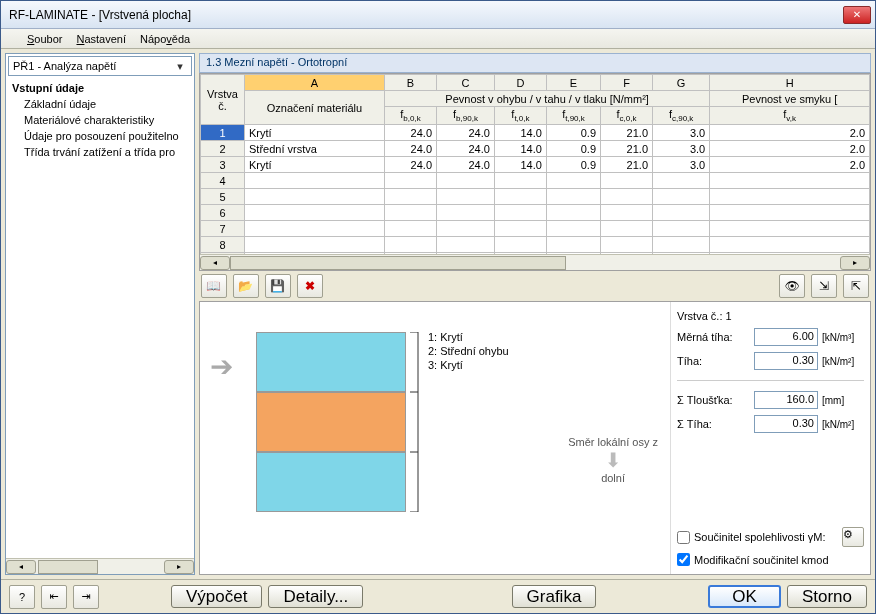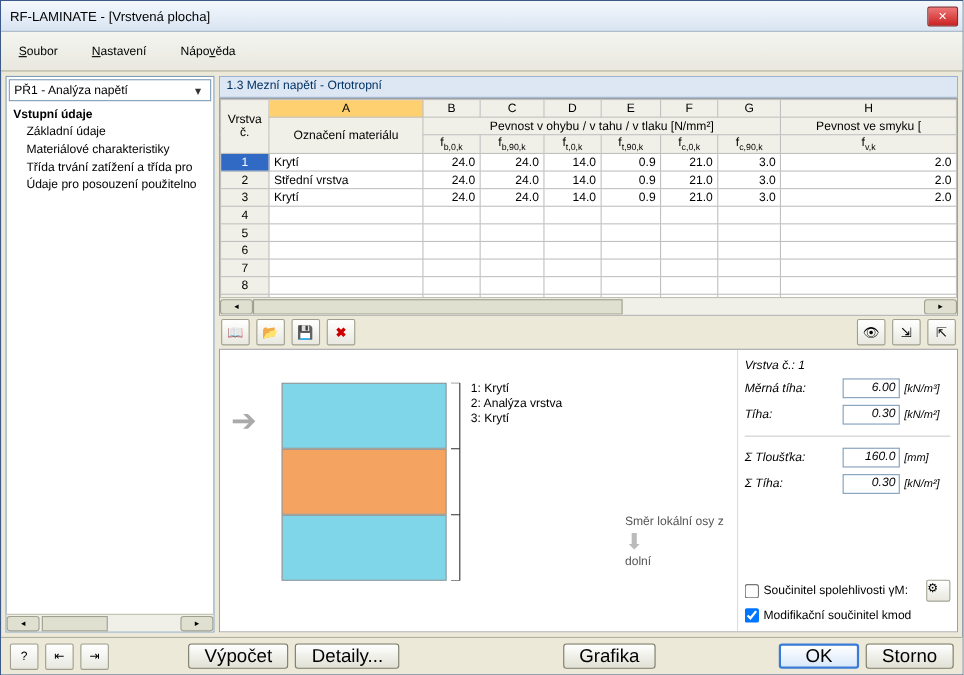--- a/index.html
+++ b/index.html
@@ -1,21 +1,21 @@
 <!DOCTYPE html>
 <html><head>
 <meta charset="utf-8">
 <style>
 * { box-sizing: border-box; margin: 0; padding: 0; }
 body { font-family: Tahoma, "Segoe UI", sans-serif; font-size: 11px; background: #fff; }
 .window { width: 876px; height: 614px; border: 1px solid #3b5a8a; display: flex; flex-direction: column; background: #ece9d8; }
 .titlebar { height: 28px; background: linear-gradient(#f5f8fd,#d8e4f2); display: flex; align-items: center; padding: 0 4px 0 8px; border-bottom: 1px solid #a0b0c8; }
 .titlebar .title { flex: 1; color: #000; font-size: 12px; }
 .close-btn { width: 28px; height: 18px; background: linear-gradient(#e77,#c22); color: #fff; border: 1px solid #8a2a2a; border-radius: 2px; display: flex; align-items: center; justify-content: center; font-size: 10px; cursor: pointer; }
-.menubar { height: 36px; background: linear-gradient(#f5f5f0,#e8e8e0); border-bottom: 1px solid #b0b0a0; display: flex; align-items: center; padding: 0 10px; gap: 19px; }
+.menubar { height: 20px; background: linear-gradient(#f5f5f0,#e8e8e0); border-bottom: 1px solid #b0b0a0; display: flex; align-items: center; padding: 0 20px; gap: 2px; }
 .menu-item { padding: 2px 6px; cursor: pointer; }
 .menu-item u { text-decoration: underline; }
 .body-area { flex: 1; display: flex; padding: 4px; gap: 4px; overflow: hidden; }
 .left-pane { width: 190px; display: flex; flex-direction: column; background: #fff; border: 1px solid #7f9db9; }
 .combo { height: 20px; border: 1px solid #7f9db9; margin: 2px; display: flex; align-items: center; padding: 0 4px; background: #fff; cursor: pointer; }
 .combo .arrow { width: 14px; text-align: center; color: #333; }
 .tree { flex: 1; overflow: auto; padding: 2px 0; }
 .tree-root { font-weight: bold; padding: 2px 6px; cursor: pointer; }
 .tree-item { padding: 2px 6px 2px 18px; cursor: pointer; white-space: nowrap; }
 .tree-item.sel { background: #316ac5; color: #fff; }
@@ -45,26 +45,26 @@
 .preview-area { flex: 1; border: 1px solid #a0a0a0; background: #fff; display: flex; overflow: hidden; }
 .preview-left { flex: 1; position: relative; padding: 20px 10px; }
 .layer-stack { position: absolute; left: 56px; top: 30px; width: 150px; }
 .layer-bar { height: 60px; border: 1px solid #999; }
 .layer-bar.c1 { background: #7fd6e8; }
 .layer-bar.c2 { background: #f4a460; }
 .arrow-right { position: absolute; left: 10px; top: 48px; color: #aaa; font-size: 28px; }
 .bracket { position: absolute; left: 210px; top: 30px; width: 14px; height: 180px; }
 .bracket svg { width: 14px; height: 180px; }
 .layer-labels { position: absolute; left: 228px; top: 28px; line-height: 14px; }
-.axis-label { position: absolute; right: 12px; top: 150px; text-align: left; color: #555; }
+.axis-label { position: absolute; right: 12px; top: 134px; text-align: center; color: #555; }
 .axis-arrow { font-size: 20px; color: #bbb; }
 .preview-right { width: 200px; border-left: 1px solid #ddd; padding: 8px 6px; display: flex; flex-direction: column; gap: 6px; font-size: 11px; }
-.prop-row { display: flex; align-items: center; gap: 4px; font-style: italic; }
+.prop-row { display: flex; align-items: center; gap: 4px; }
 .prop-row .lbl { flex: 1; }
-.prop-row .val { width: 52px; height: 18px; border: 1px solid #7f9db9; background: #fff; text-align: right; padding: 1px 3px; }
+.prop-row .val { width: 64px; height: 18px; border: 1px solid #7f9db9; background: #fff; text-align: right; padding: 1px 3px; }
 .prop-row .unit { width: 42px; font-size: 10px; }
 .divider { height: 1px; background: #ccc; margin: 4px 0; }
 .chk-row { display: flex; align-items: center; gap: 4px; }
 .chk-row input { margin: 0; }
 .sm-btn { width: 22px; height: 20px; border: 1px solid #a0a090; background: linear-gradient(#fff,#e8e8e0); border-radius: 2px; margin-left: auto; cursor: pointer; }
 .bottom-bar { height: 34px; border-top: 1px solid #b0b0a0; display: flex; align-items: center; padding: 4px 8px; gap: 6px; background: #ece9d8; }
 .btn { height: 23px; padding: 0 14px; border: 1px solid #7a7a6a; background: linear-gradient(#fff,#e0e0d4); border-radius: 3px; cursor: pointer; font-size: 17px; }
 .btn.primary { border: 2px solid #3a7ad9; background: linear-gradient(#fff,#d8e8fa); padding: 0 22px; }
 .icon-btn { width: 26px; height: 24px; border: 1px solid #a0a090; background: linear-gradient(#fff,#e8e8e0); border-radius: 2px; display: flex; align-items: center; justify-content: center; cursor: pointer; }
 sub { font-size: 8px; }
@@ -89,22 +89,22 @@
       <div class="combo">
         <span>PŘ1 - Analýza napětí</span>
         <span style="flex:1"></span>
         <span class="arrow">▾</span>
       </div>
       <div class="tree">
         <div class="tree-root">Vstupní údaje</div>
         <div id="tree-items">
             <div class="tree-item">Základní údaje</div>
             <div class="tree-item">Materiálové charakteristiky</div>
+            <div class="tree-item">Údaje pro posouzení použitelno</div>
             <div class="tree-item">Třída trvání zatížení a třída pro</div>
-            <div class="tree-item">Údaje pro posouzení použitelno</div>
           </div>
       </div>
       <div class="hscroll-bar">
         <div class="btn">◂</div>
         <div class="thumb"></div>
         <div style="flex:1"></div>
         <div class="btn">▸</div>
       </div>
     </div>
 
@@ -270,21 +270,21 @@
             <div class="layer-bar c2"></div>
             <div class="layer-bar c1"></div>
           </div>
           <div class="bracket">
             <svg viewBox="0 0 14 180">
                 <path d="M0 0 H8 M8 0 V180 M0 180 H8 M8 60 H0 M8 120 H0" stroke="#333" fill="none"></path>
               </svg>
           </div>
           <div class="layer-labels">
             <div>1: Krytí</div>
-            <div>2: Analýza vrstva</div>
+            <div>2: Střední ohybu</div>
             <div>3: Krytí</div>
           </div>
           <div class="axis-label">
             <div>Směr lokální osy z</div>
             <div class="axis-arrow">⬇</div>
             <div>dolní</div>
           </div>
         </div>
 
         <div class="preview-right">

